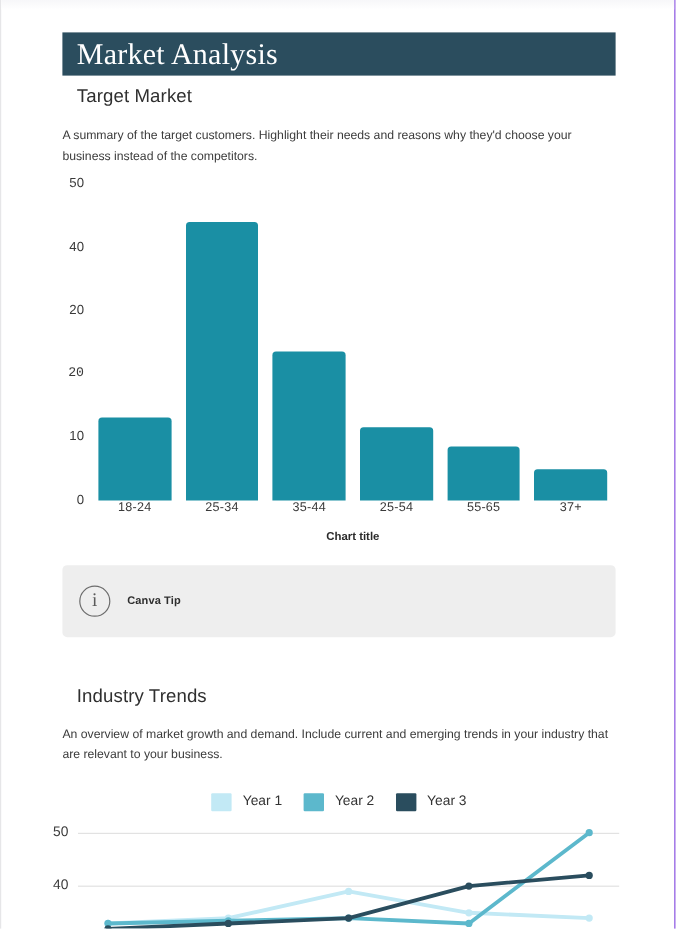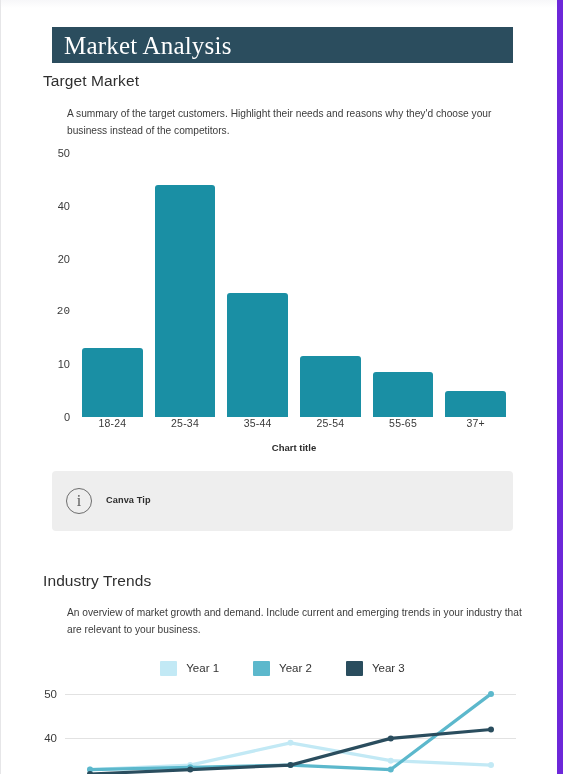--- a/index.html
+++ b/index.html
@@ -11,21 +11,21 @@
     background: #ffffff;
     font-family: "Liberation Sans", sans-serif;
   }
 
   #page {
     position: relative;
     width: 563px;
     height: 774px;
     background: #ffffff;
     border-left: 1px solid #e6e6e8;
-    border-right: 6px solid #6d28d9;
+    border-right: 1px solid #6d28d9;
     overflow: hidden;
   }
 
   
   .page-top-gutter {
     position: absolute;
     top: 0; left: 0; right: 0;
     height: 8px;
     background: linear-gradient(#f7f7f9, #ffffff);
   }
@@ -52,29 +52,29 @@
     font-family: "Liberation Serif", serif;
     font-size: 25px;
     line-height: 1;
     color: #ffffff;
     letter-spacing: 0.2px;
   }
 
   
   .section-heading {
     position: absolute;
-    left: 42px;
+    left: 63px;
     font-size: 15.5px;
     color: #2f2f2f;
     font-weight: 400;
     letter-spacing: 0.1px;
   }
   .body-copy {
     position: absolute;
-    left: 66px;
+    left: 51px;
     width: 452px;
     font-size: 10.2px;
     line-height: 17px;
     color: #3b3b3b;
   }
 
   #heading-target { top: 72px; }
   #copy-target    { top: 105px; }
 
   #heading-trends { top: 572px; }
@@ -202,21 +202,21 @@
     height: 119px;
   }
   .lc-legend {
     position: absolute;
     left: 0; right: 0;
     top: 0;
     height: 26px;
     display: flex;
     align-items: center;
     justify-content: center;
-    gap: 34px;
+    gap: 18px;
   }
   .lc-legend-item {
     display: flex;
     align-items: center;
     gap: 9px;
   }
   .lc-swatch {
     width: 17px;
     height: 15px;
     border-radius: 1px;

